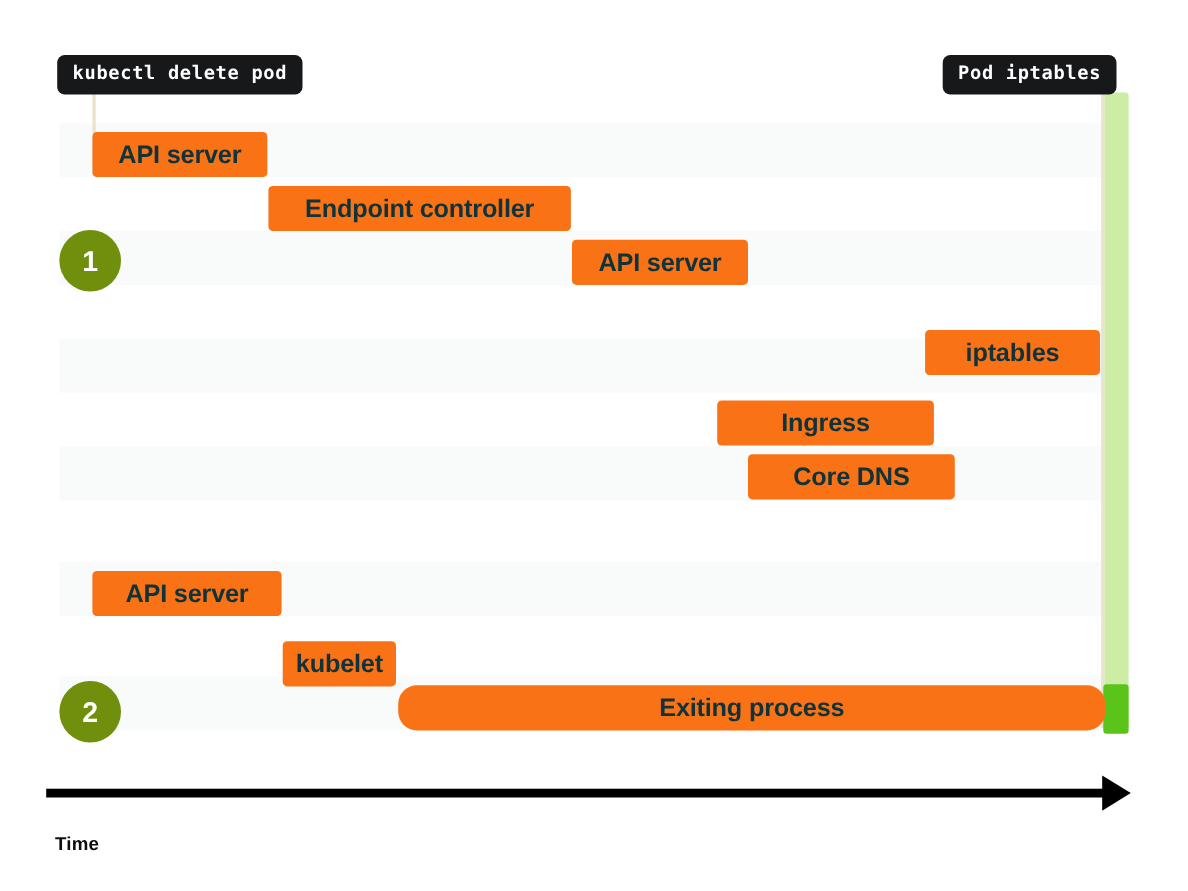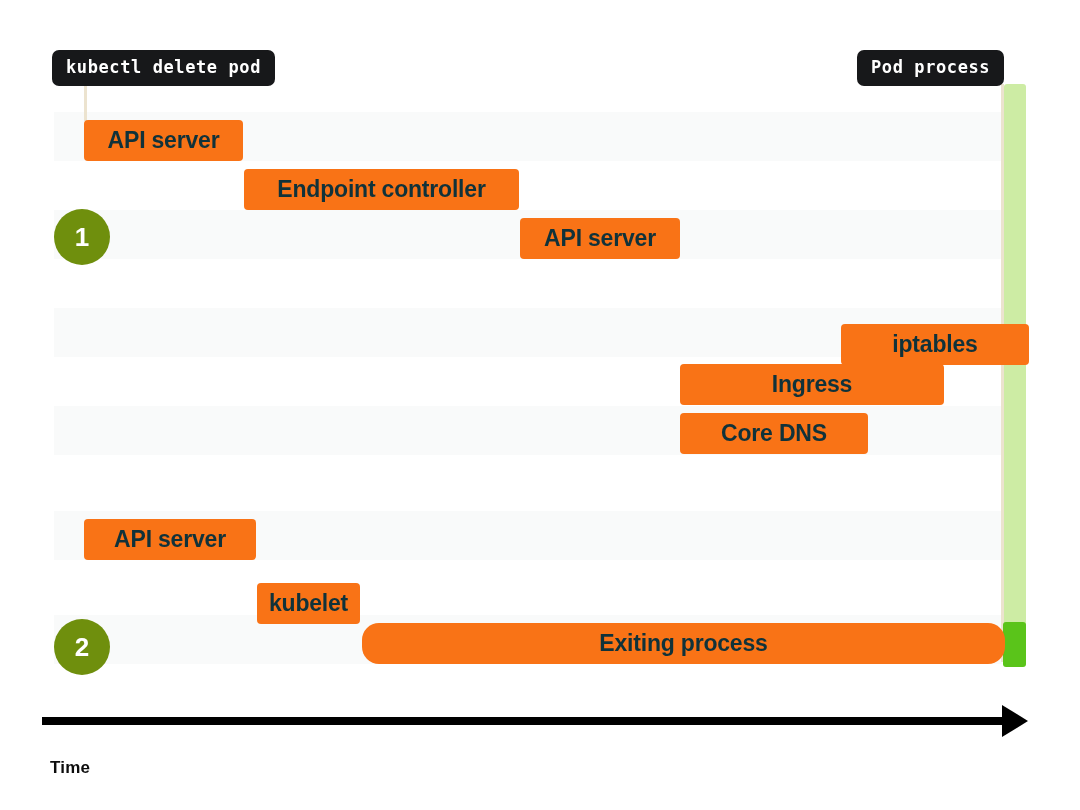--- a/index.html
+++ b/index.html
@@ -164,30 +164,30 @@
   <div class="stripe" style="top:511px"></div>
   <div class="stripe" style="top:615px"></div>
 
   <div class="marker-band-edge"></div>
   <div class="marker-band"></div>
   <div class="marker-end-green"></div>
 
   <div class="tag-stem"></div>
 
   <div class="tag" id="tag-start">kubectl delete pod</div>
-  <div class="tag" id="tag-end">Pod process</div>
+  <div class="tag" id="tag-end">Pod iptables</div>
 
   <div class="step-badge" id="badge-1">1</div>
   <div class="step-badge" id="badge-2">2</div>
 
   <div class="bar" style="left: 84px; width: 159px; top: 120px;">API server</div>
   <div class="bar" style="left: 244px; width: 275px; top: 169px;">Endpoint controller</div>
   <div class="bar" style="left: 520px; width: 160px; top: 218px;">API server</div>
-  <div class="bar" style="left: 841px; width: 188px; top: 324px;">iptables</div>
-  <div class="bar" style="left: 680px; width: 264px; top: 364px;">Ingress</div>
+  <div class="bar" style="left: 841px; width: 159px; top: 300px;">iptables</div>
+  <div class="bar" style="left: 652px; width: 197px; top: 364px;">Ingress</div>
   <div class="bar" style="left: 680px; width: 188px; top: 413px;">Core DNS</div>
   <div class="bar" style="left: 84px; width: 172px; top: 519px;">API server</div>
   <div class="bar" style="left: 257px; width: 103px; top: 571px; margin-top: 12px;">kubelet</div>
   <div class="bar" style="left: 362px; width: 643px; top: 623px; border-radius: 17px;">Exiting process</div>
 
   <div class="axis-line"></div>
   <div class="axis-arrow"></div>
   <div class="axis-label">Time</div>
 
 </div>

